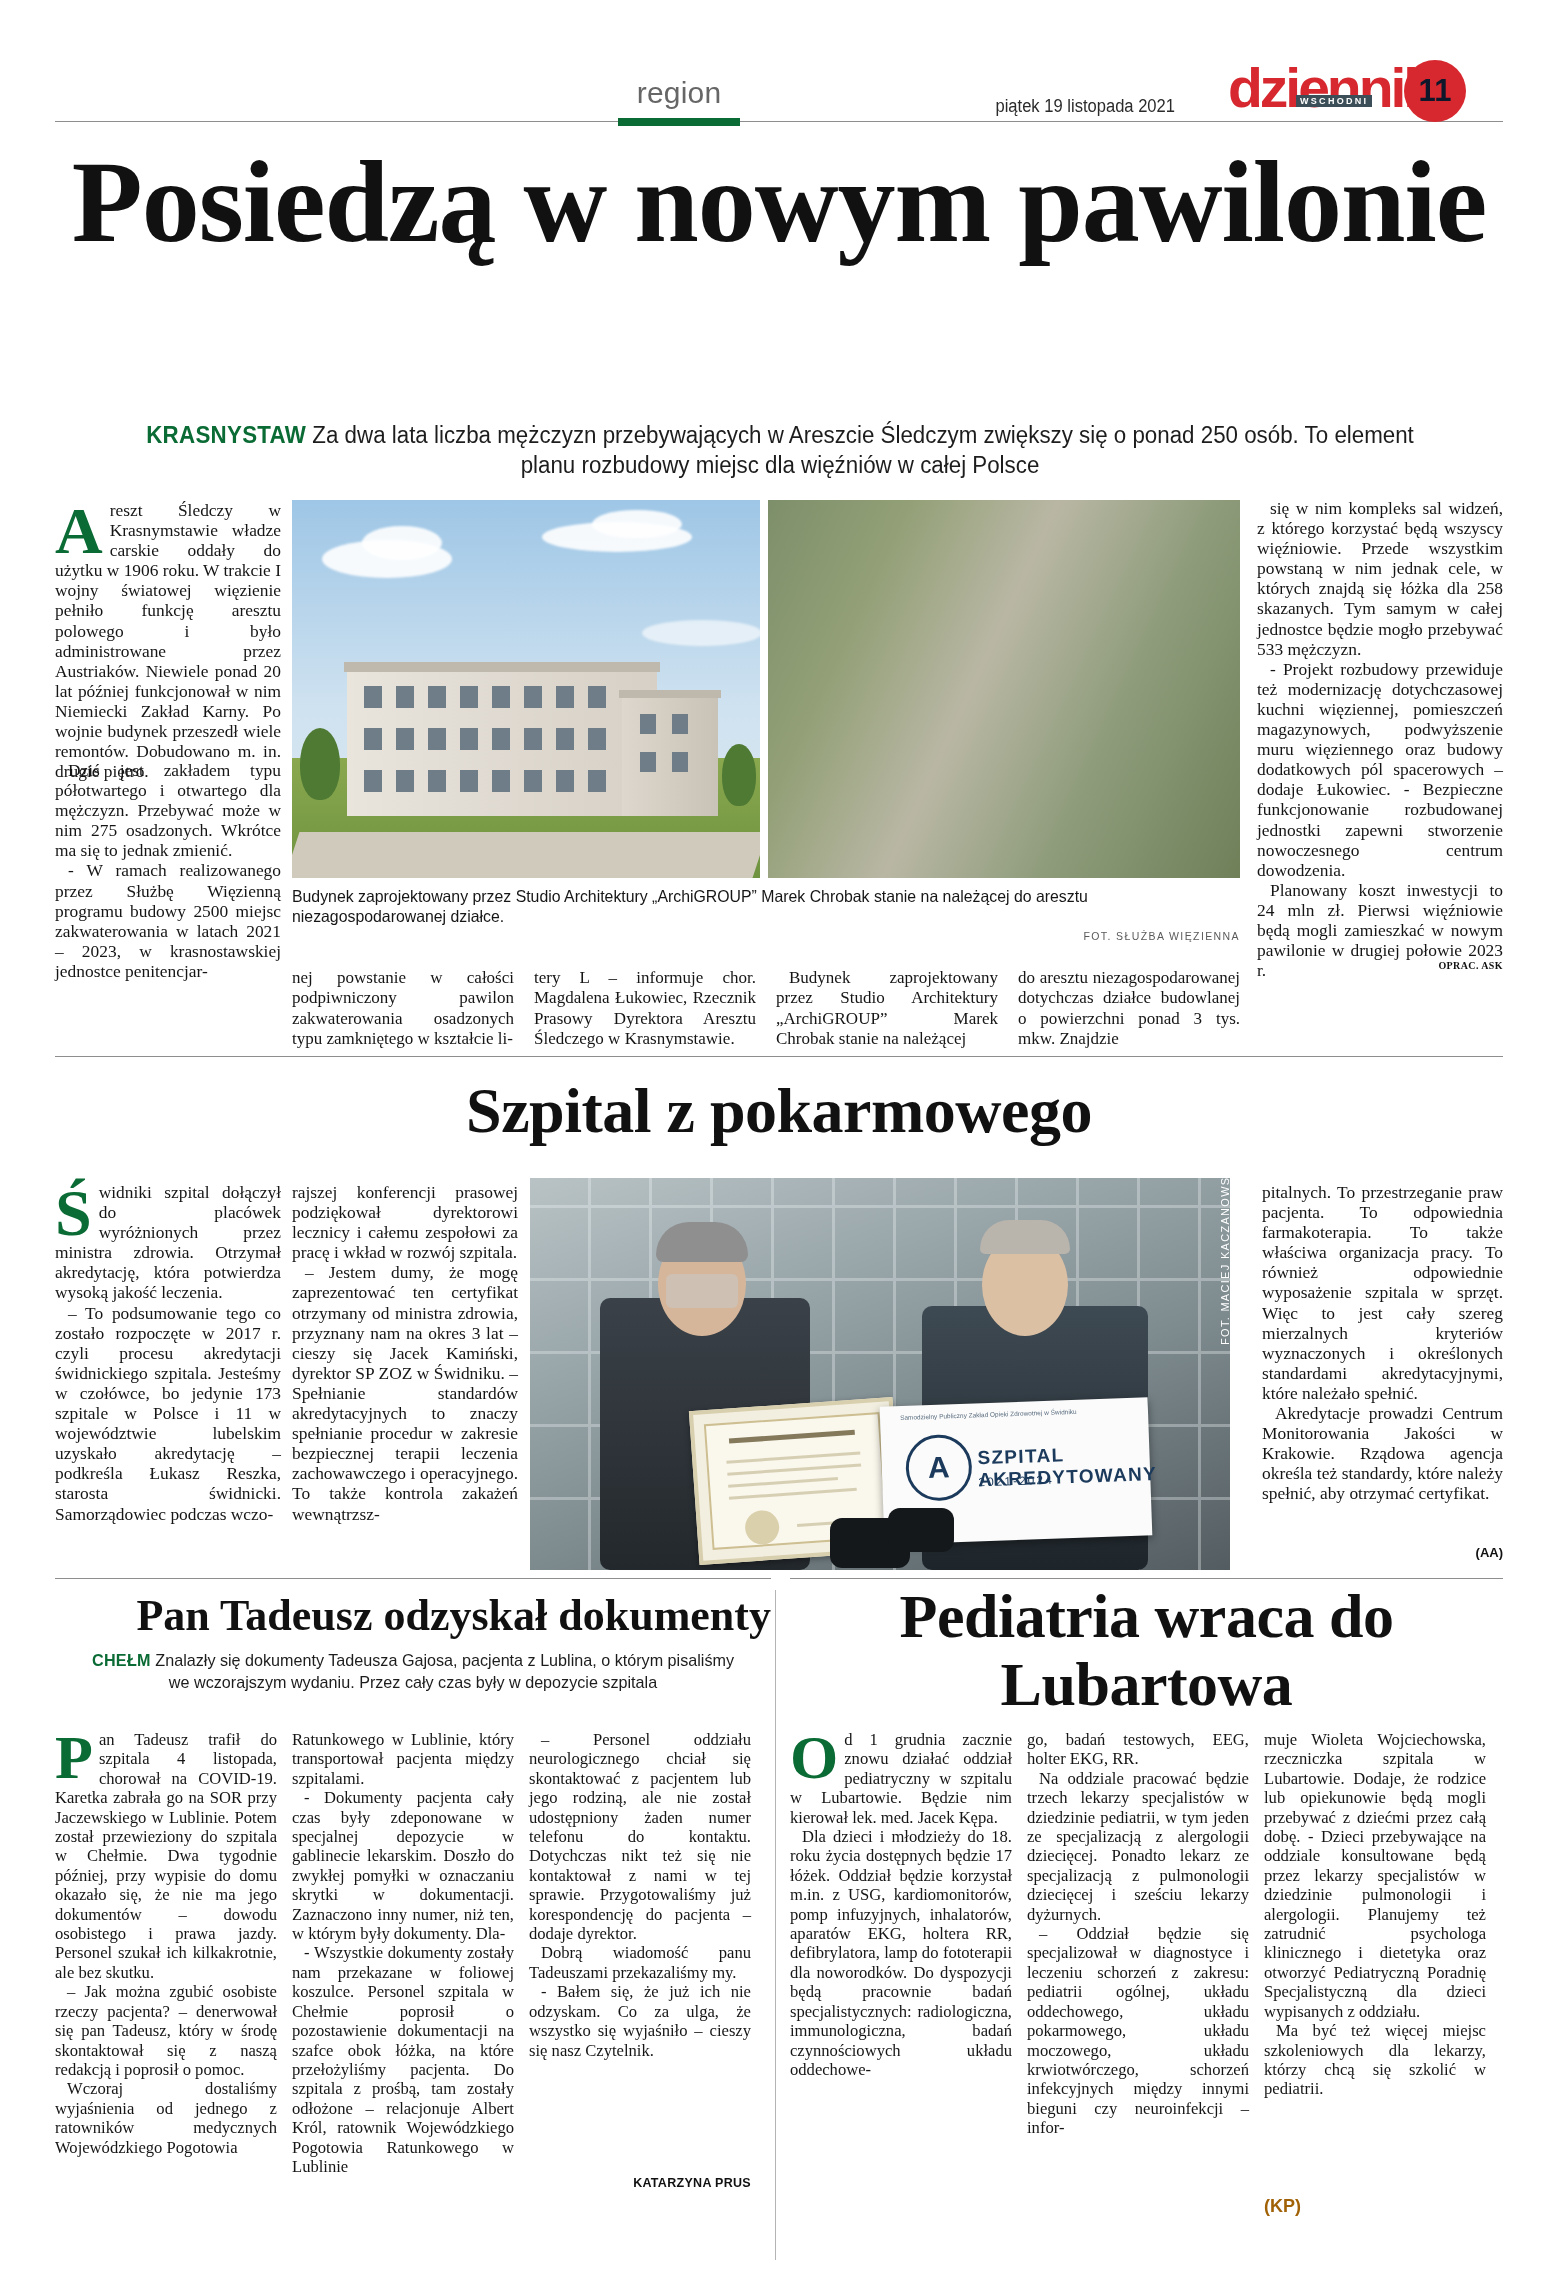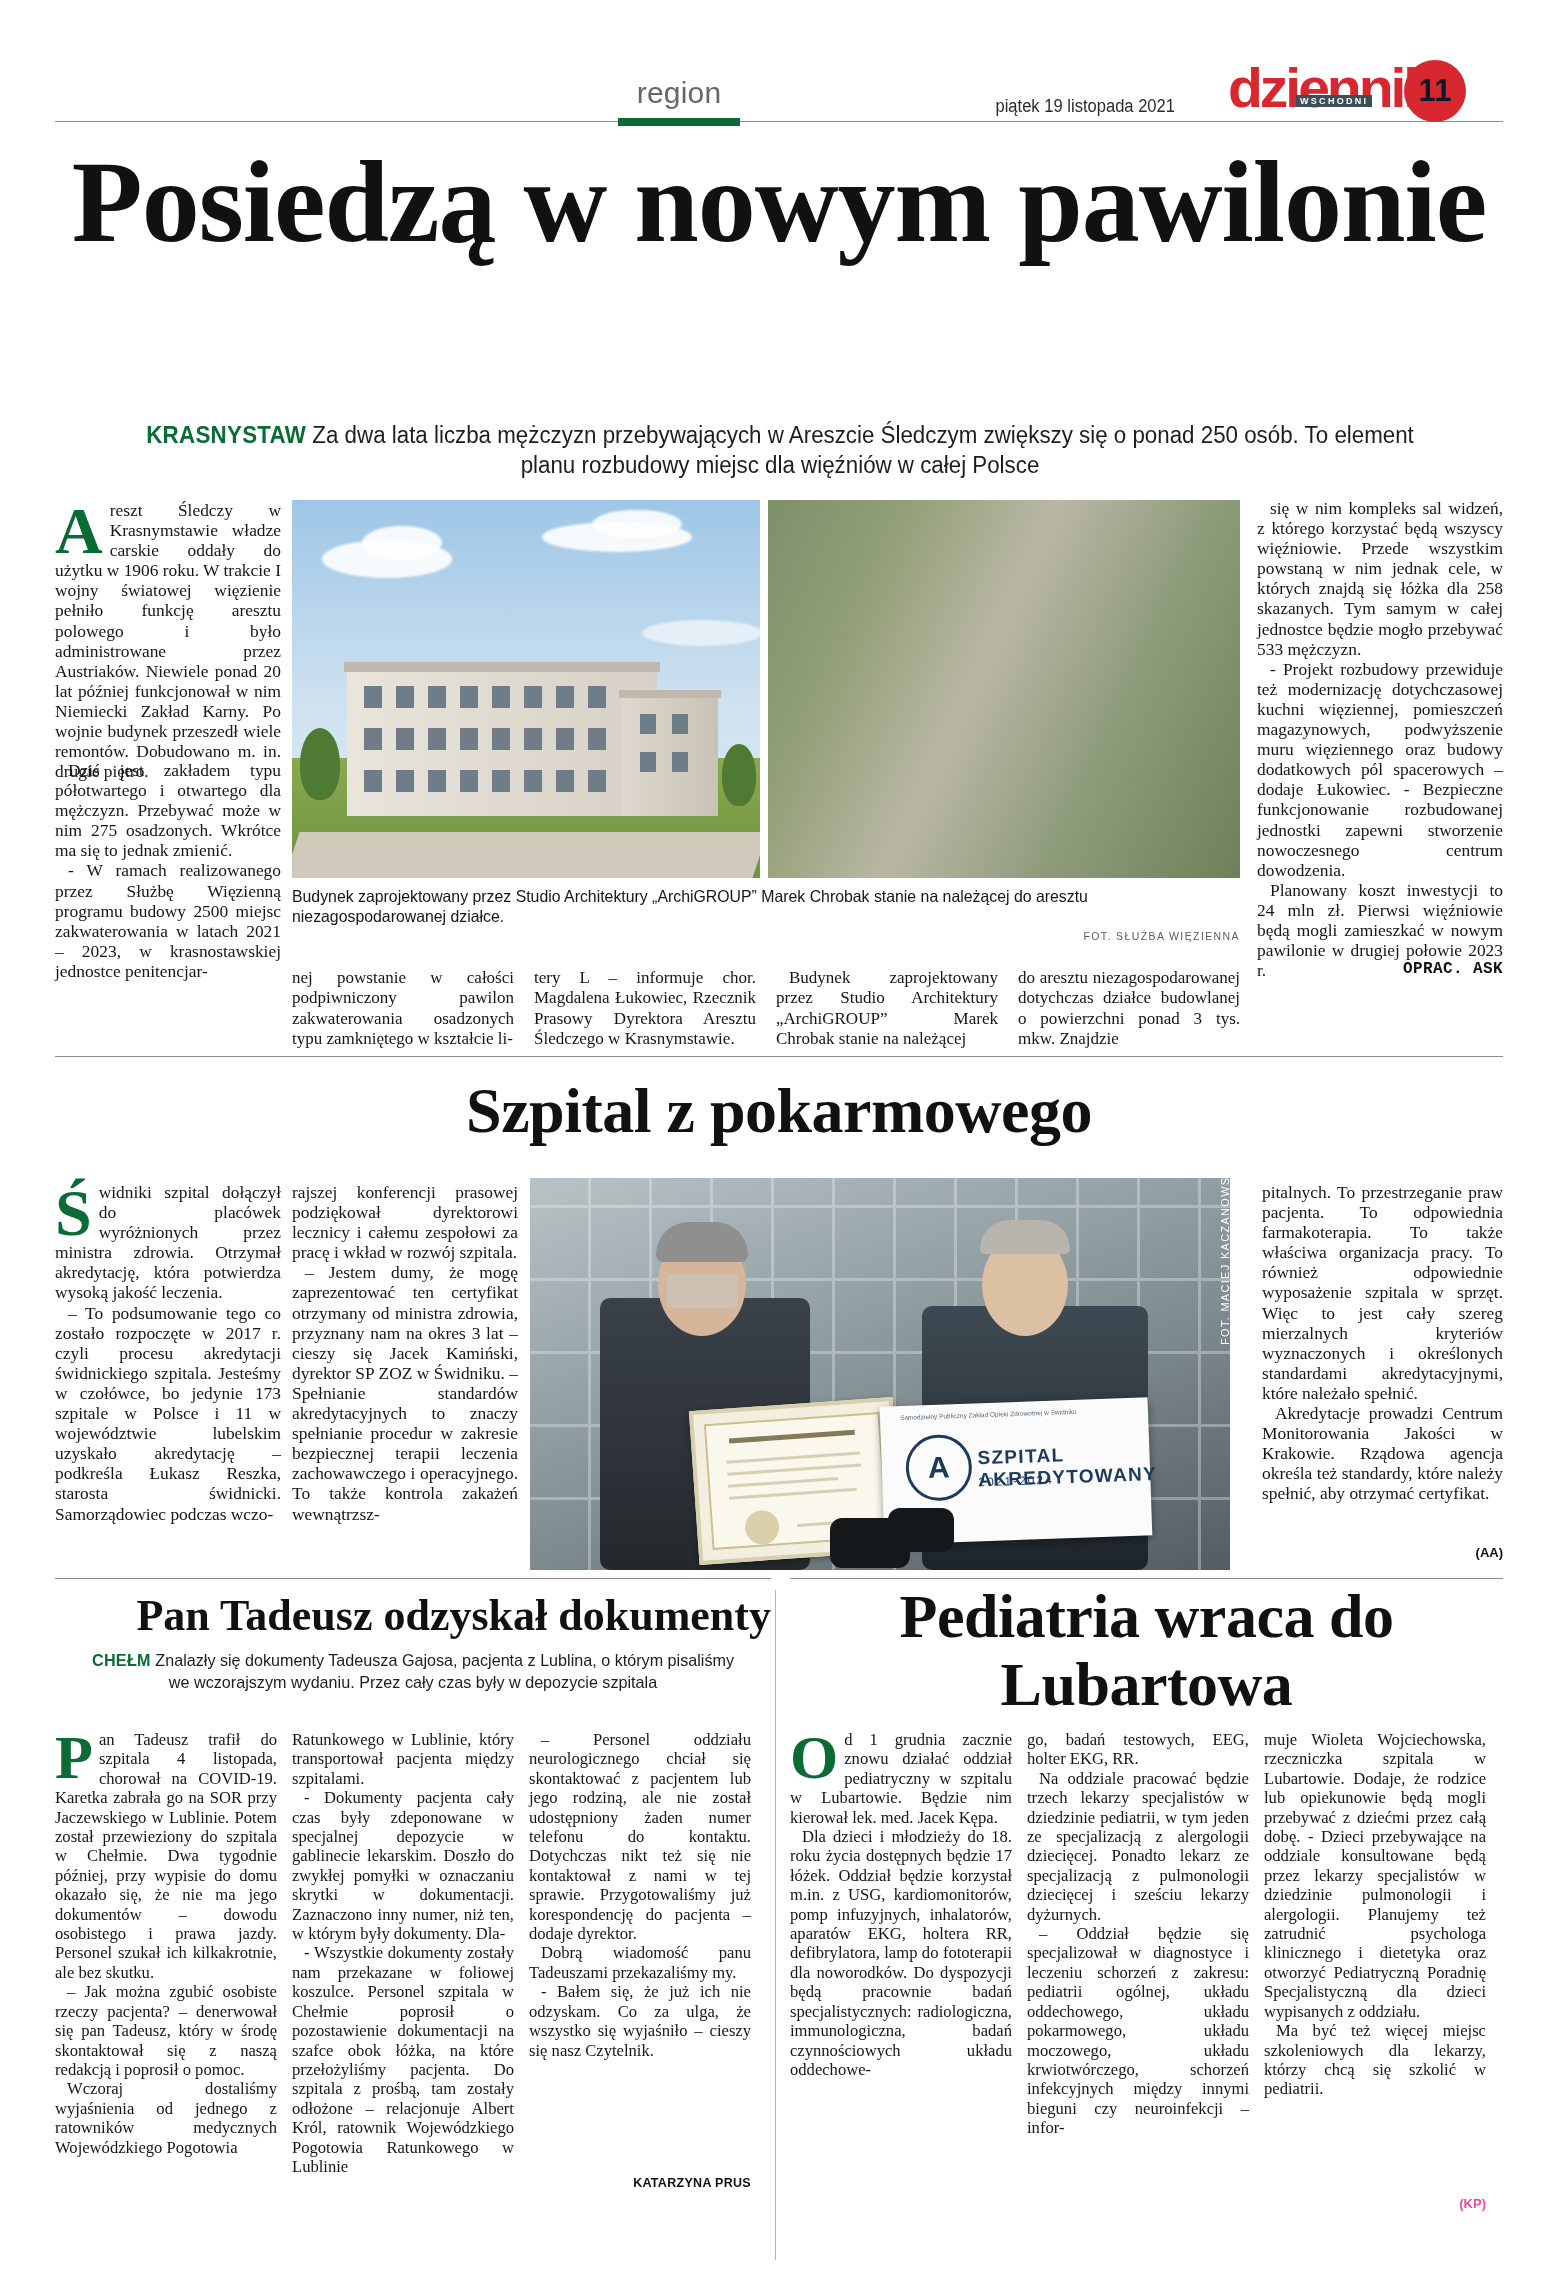--- a/index.html
+++ b/index.html
@@ -45,21 +45,21 @@
     line-height:20.1px;text-align:justify;color:#151515;hyphens:auto;}
   .col p{margin:0;text-indent:13px;}
   .col p.noind{text-indent:0;}
   .dropcap{float:left;font-family:"Liberation Serif",serif;font-weight:bold;color:#0b6b35;
     font-size:66px;line-height:53px;padding:3px 7px 0 0;margin-top:1px;}
 
   .a1c1{left:55px;top:500px;width:226px;height:260px;}
   .a1c1b{left:55px;top:760px;width:226px;height:200px;}
   .a1right{left:1257px;top:498px;width:246px;height:470px;}
   .a1-author{position:absolute;left:1257px;top:960px;width:246px;text-align:right;
-    font-family:Liberation Mono, monospace;font-weight:bold;font-size:16px;color:#111;letter-spacing:.4px;}
+    font-family:Liberation Serif, serif;font-weight:bold;font-size:10px;color:#111;letter-spacing:.4px;}
 
   
   .photo{position:absolute;overflow:hidden;}
   .ph1{left:292px;top:500px;width:468px;height:378px;}
   .ph2{left:768px;top:500px;width:472px;height:378px;}
   .cap1{position:absolute;left:292px;top:886px;width:948px;
     font-family:"Liberation Sans",sans-serif;font-size:16.5px;line-height:20px;color:#161616;
     transform:scaleX(.96);transform-origin:left top;}
   .credit1{position:absolute;left:940px;top:930px;width:300px;text-align:right;
     font-family:"Liberation Sans",sans-serif;font-size:10.5px;color:#5a5a5a;letter-spacing:1.4px;}
@@ -112,22 +112,22 @@
 
   .a3c1{left:55px;top:1730px;width:222px;}
   .a3c2{left:292px;top:1730px;width:222px;}
   .a3c3{left:529px;top:1730px;width:222px;}
   .a3-author{position:absolute;left:529px;top:2176px;width:222px;text-align:right;
     font-family:"Liberation Sans",sans-serif;font-weight:bold;font-size:12.5px;color:#111;letter-spacing:.3px;}
 
   .a4c1{left:790px;top:1730px;width:222px;}
   .a4c2{left:1027px;top:1730px;width:222px;}
   .a4c3{left:1264px;top:1730px;width:222px;}
-  .a4-author{position:absolute;left:1264px;top:2196px;width:222px;text-align:right;
-    font-family:"Liberation Sans",sans-serif;font-weight:bold;font-size:13px;color:#ec4899;}
+  .a4-author{position:absolute;left:1264px;top:2196px;width:222px;
+    font-family:"Liberation Sans",sans-serif;font-weight:bold;font-size:18px;color:#a16207;}
 
   
   .sky{position:absolute;inset:0;background:linear-gradient(#9ec6e6 0%,#cfe2f0 55%,#dfeaf2 100%);}
   .cloud{position:absolute;background:#fff;border-radius:50%;opacity:.9;filter:blur(1px);}
   .bldg{position:absolute;background:linear-gradient(90deg,#e9e4dc,#d6d0c6);}
   .bldg-roof{position:absolute;background:#bfb9ad;}
   .win{position:absolute;background:#6f7d88;}
   .grass{position:absolute;left:0;right:0;bottom:0;background:linear-gradient(#8aa84e,#6e9240);}
   .path{position:absolute;background:#cfcabc;}
   .tree{position:absolute;background:#4f7a33;border-radius:50% 50% 45% 45%;}

